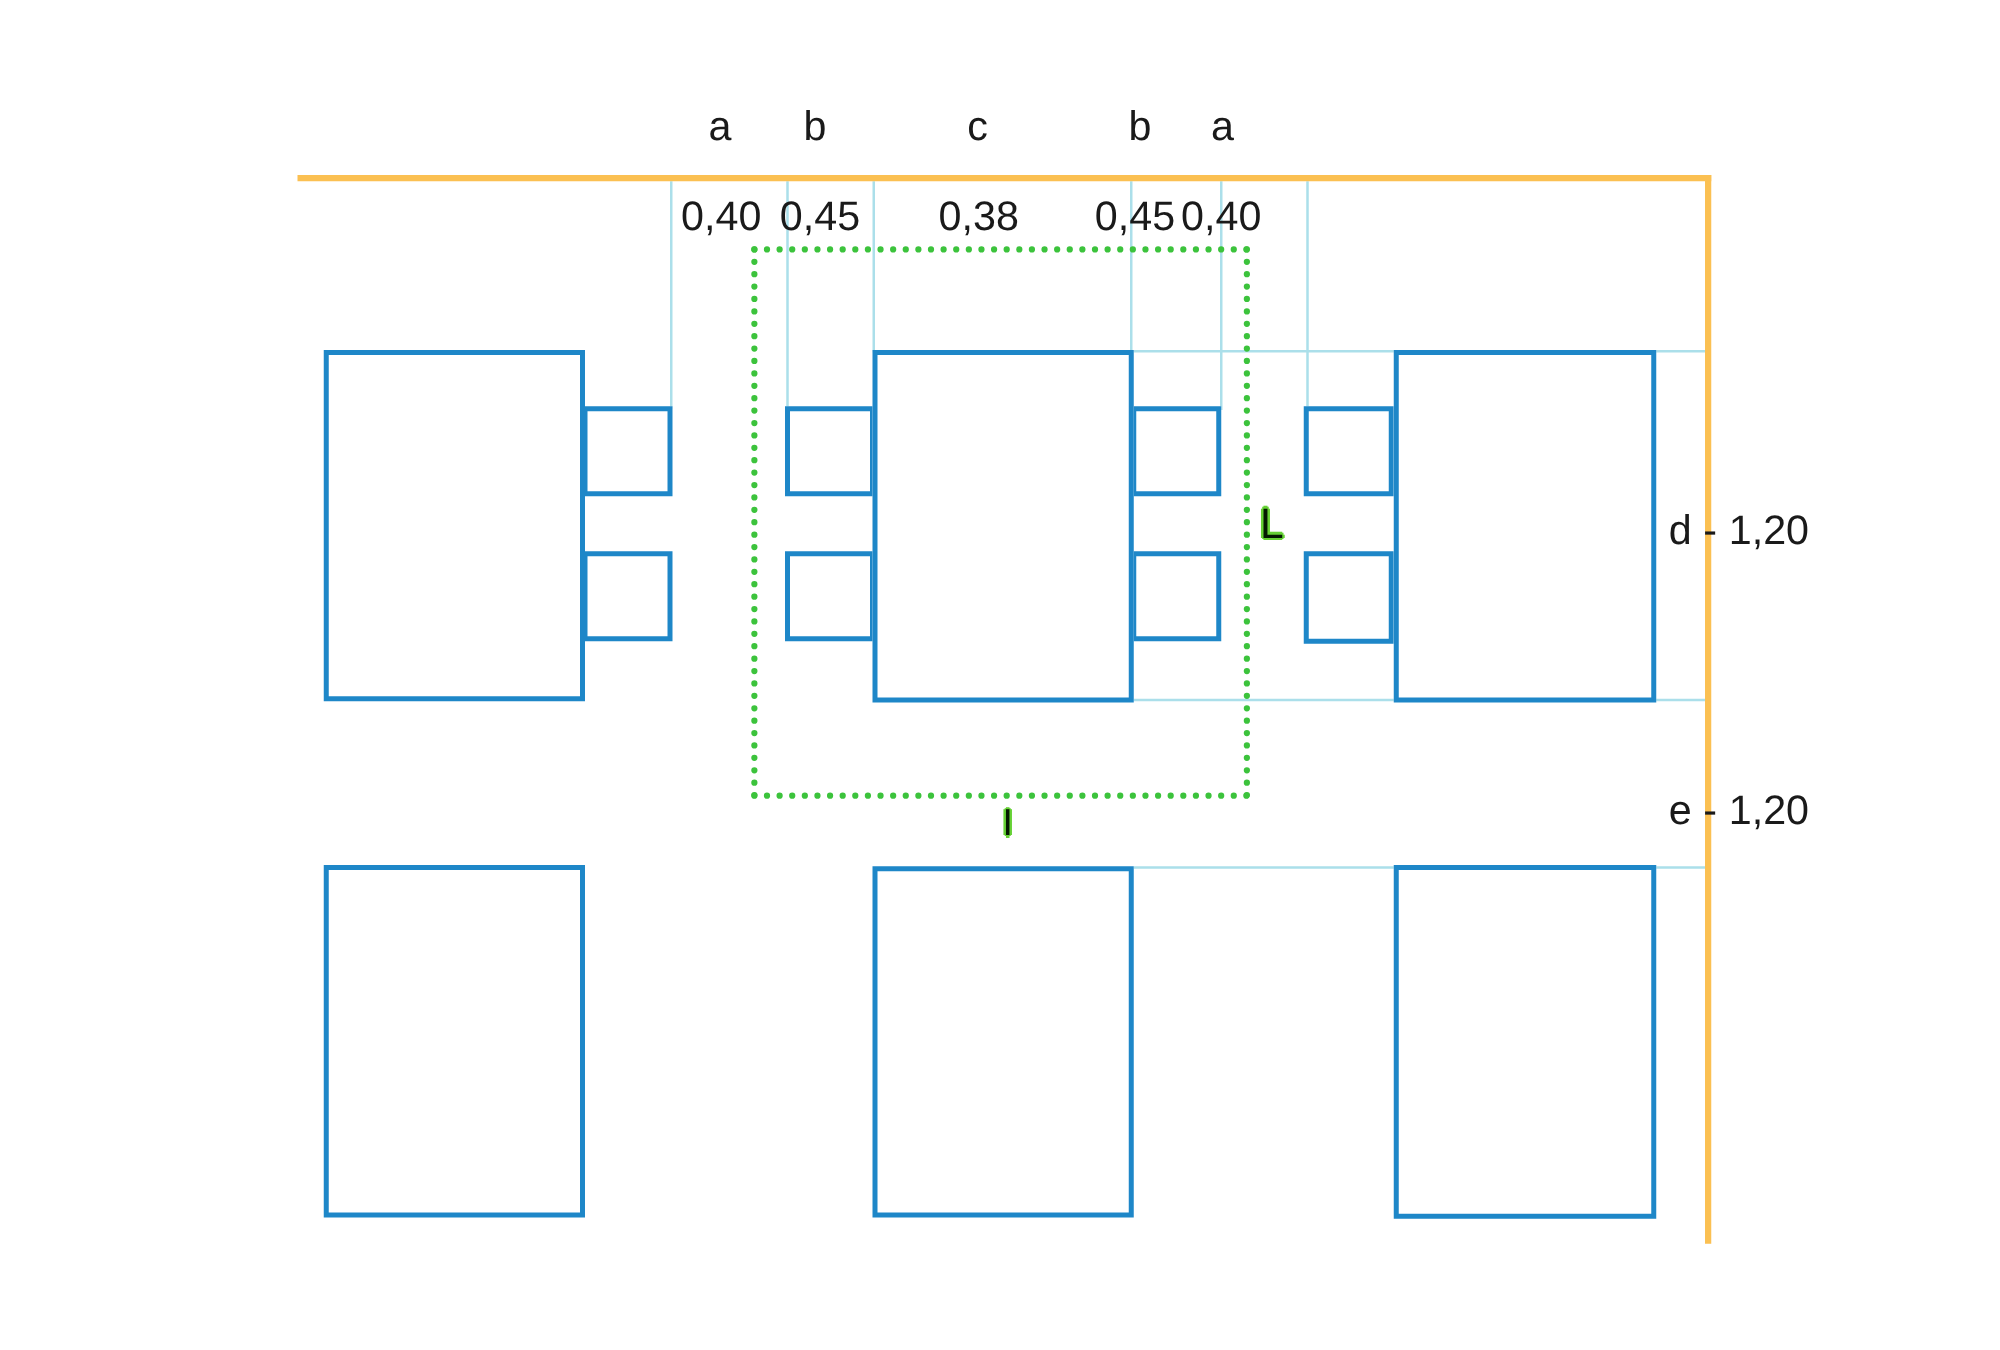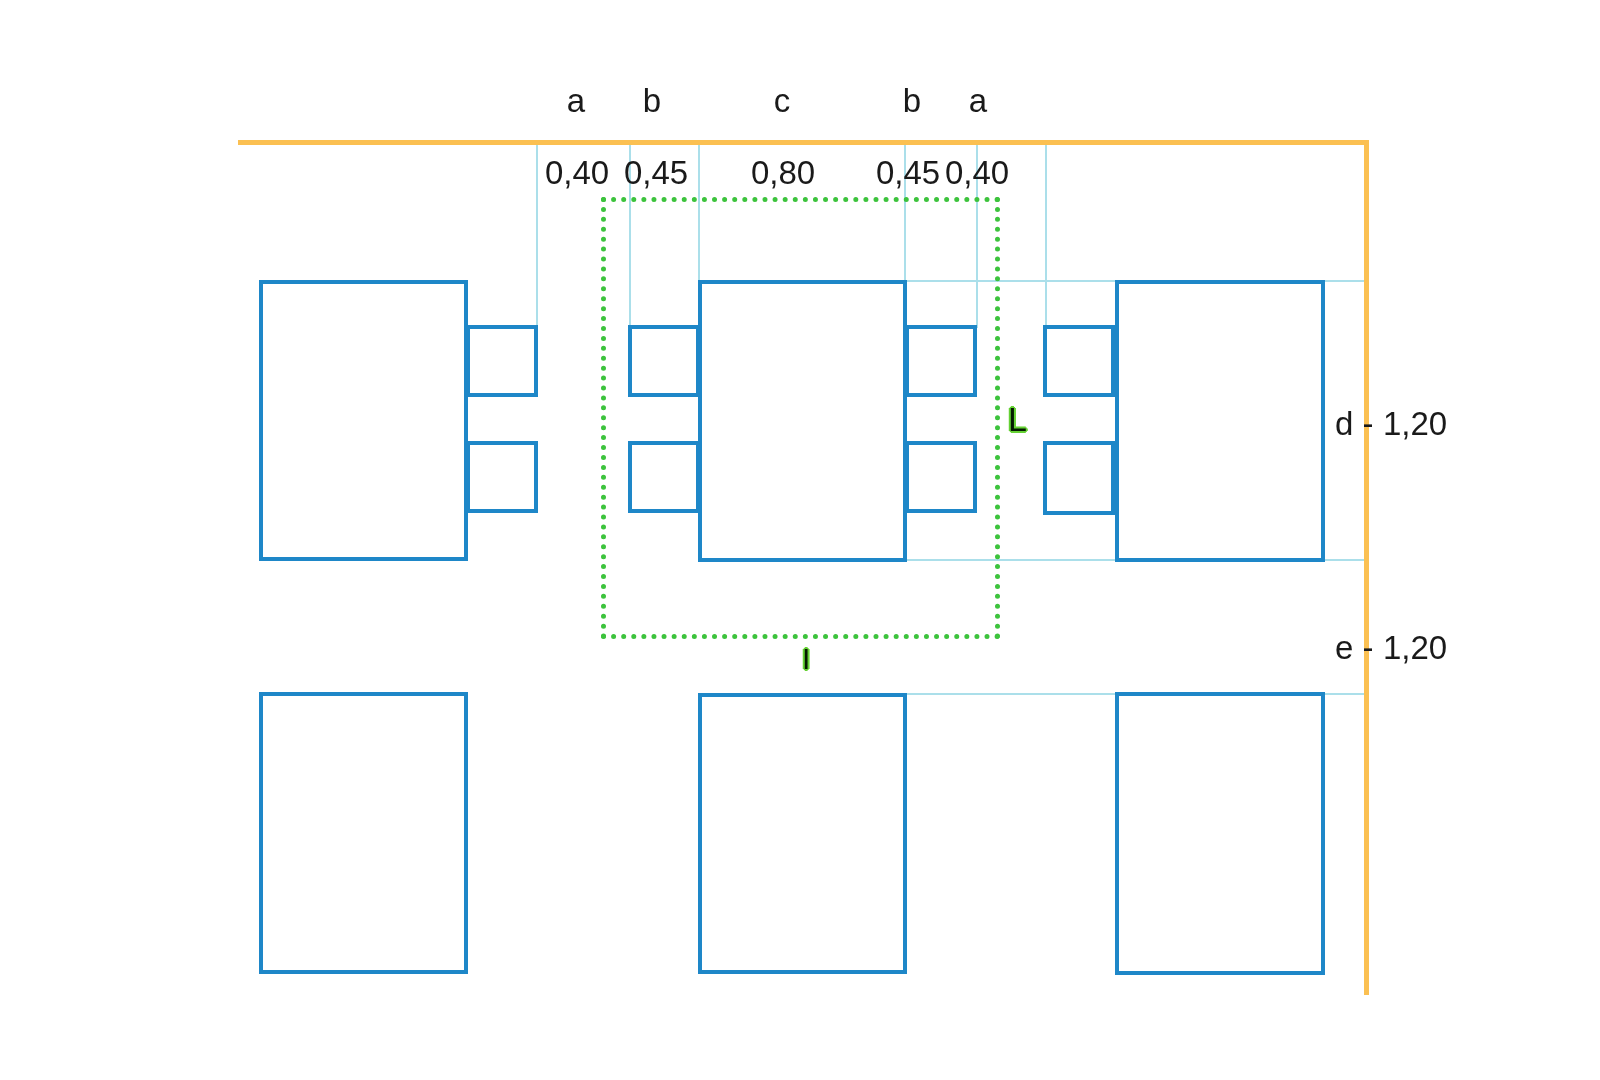--- a/index.html
+++ b/index.html
@@ -65,21 +65,21 @@
   <div class="table" style="left:1115px;top:692px;width:210px;height:283px;"></div>
 
   <span class="lbl center" style="left:576px;top:84px;">a</span>
   <span class="lbl center" style="left:652px;top:84px;">b</span>
   <span class="lbl center" style="left:782px;top:84px;">c</span>
   <span class="lbl center" style="left:912px;top:84px;">b</span>
   <span class="lbl center" style="left:978px;top:84px;">a</span>
 
   <span class="lbl center" style="left:577px;top:156px;">0,40</span>
   <span class="lbl center" style="left:656px;top:156px;">0,45</span>
-  <span class="lbl center" style="left:783px;top:156px;">0,80</span>
+  <span class="lbl center" style="left:783px;top:156px;">0,38</span>
   <span class="lbl center" style="left:908px;top:156px;">0,45</span>
   <span class="lbl center" style="left:977px;top:156px;">0,40</span>
 
   <span class="lbl" style="left:1335px;top:407px;">d -</span>
   <span class="lbl" style="left:1383px;top:407px;">1,20</span>
   <span class="lbl" style="left:1335px;top:631px;">e -</span>
   <span class="lbl" style="left:1383px;top:631px;">1,20</span>
 
   <span class="zone-lbl" style="left:1008px;top:402px;">L</span>
   <span class="zone-lbl" style="left:802px;top:644px;font-size:30px;">I</span>

